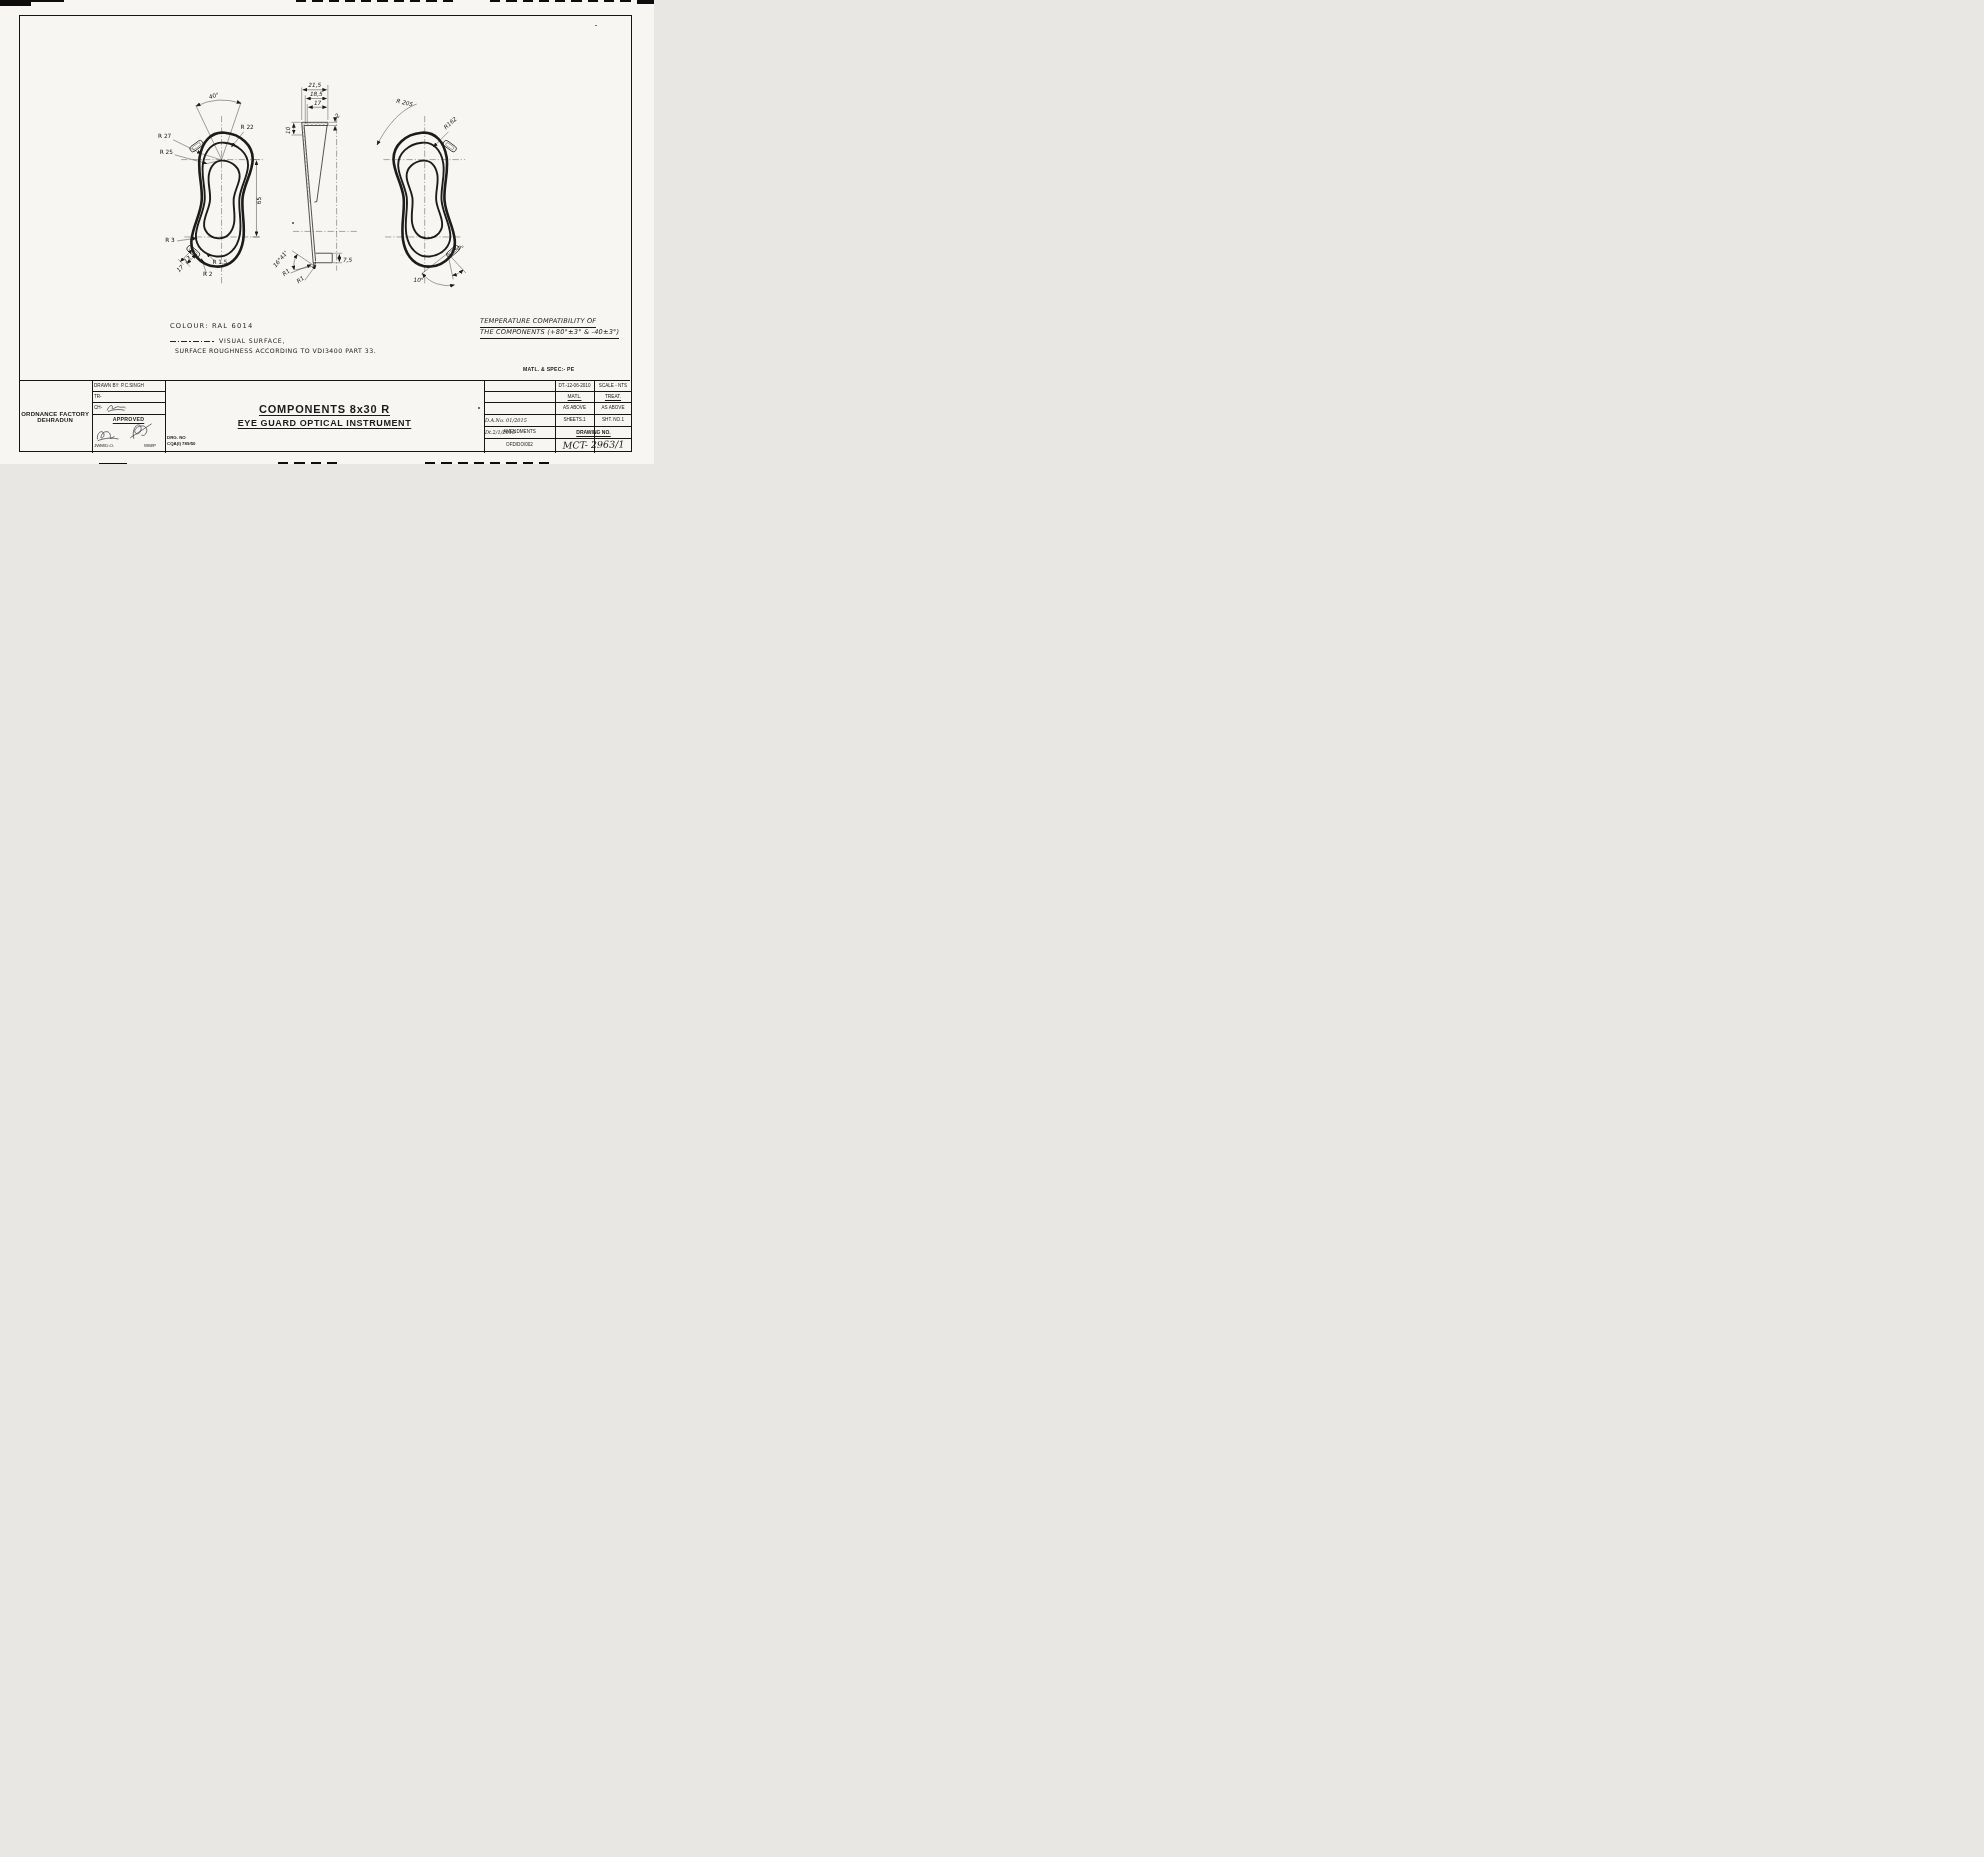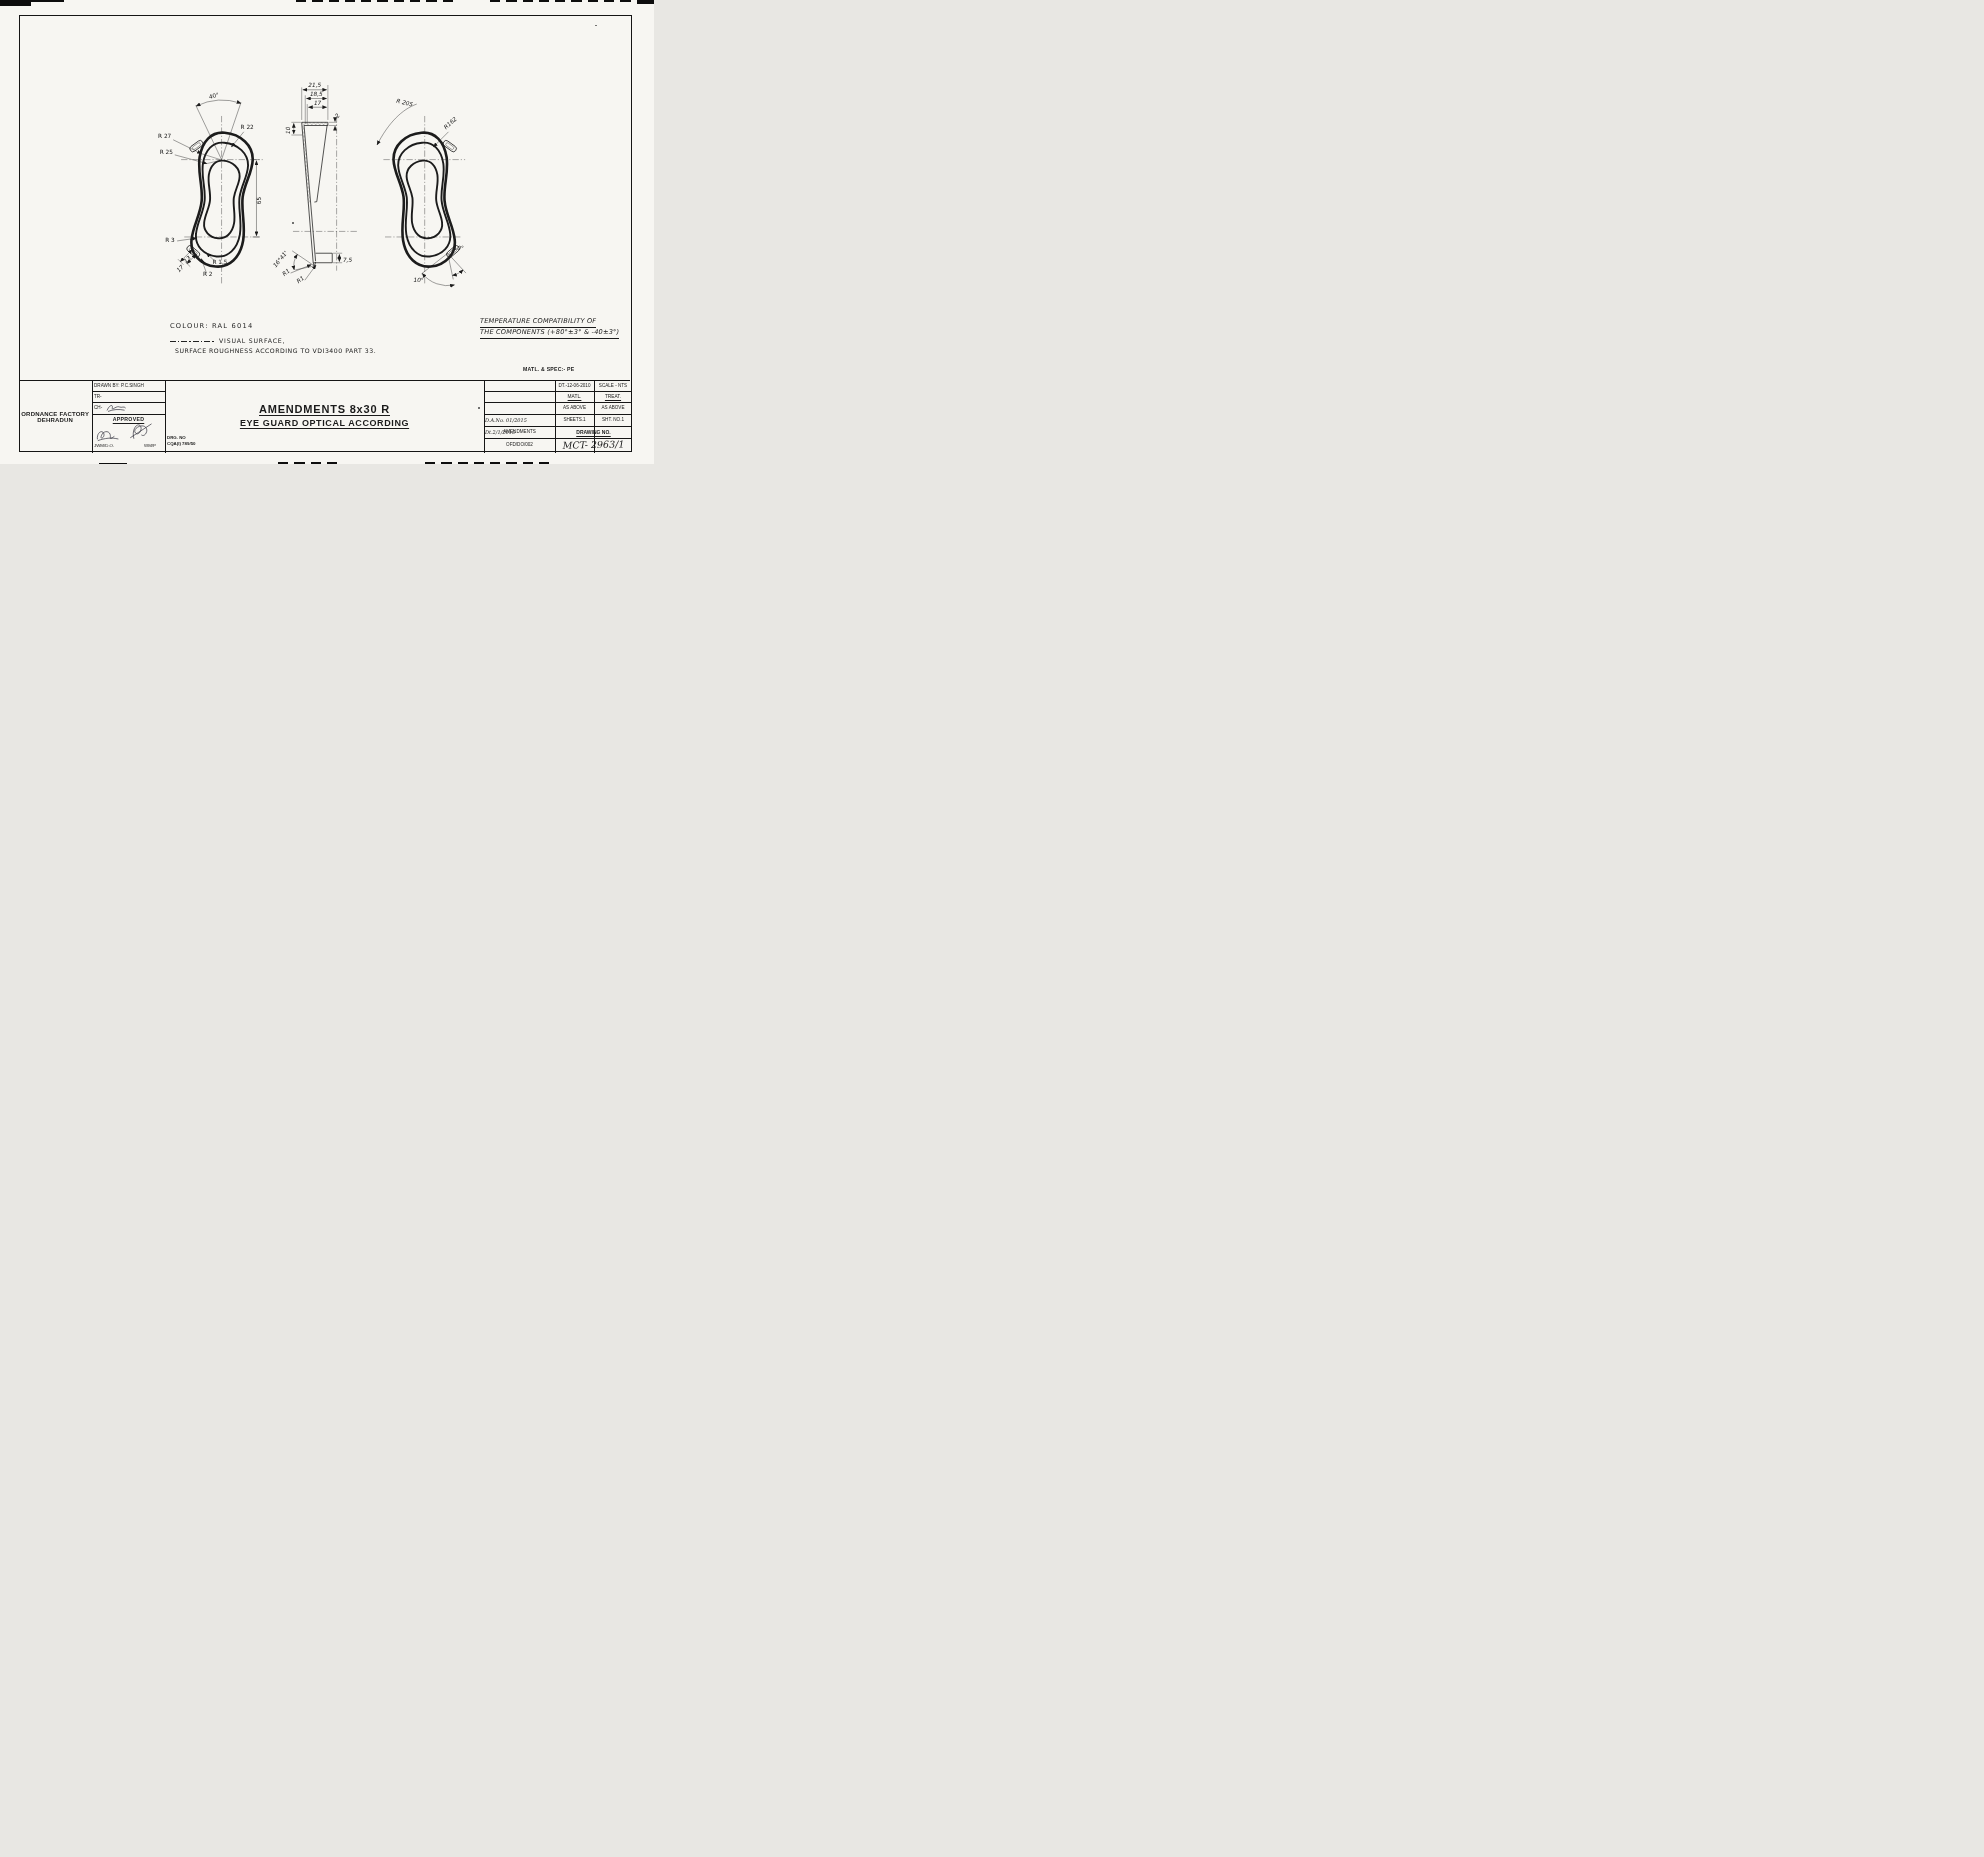--- a/index.html
+++ b/index.html
@@ -237,24 +237,24 @@
   </svg>
   <div class="tb-cell" style="left:94px;top:443px;font-size:4.4px;">JWM/D.O.</div>
   <div class="tb-cell" style="left:144px;top:443px;font-size:4.4px;">WM/P</div>
 
   <div class="tb-cell" style="left:167px;top:435px;font-size:4.4px;font-weight:700;line-height:6px;">
     <div>DRG. NO</div>
     <div>CQA(I) 789/50</div>
   </div>
 
   <div class="center-text" style="position:absolute;left:165px;top:403px;width:319px;font-size:11px;font-weight:600;letter-spacing:0.8px;">
-    <span class="u">AMENDMENTS 8x30 R</span>
+    <span class="u">COMPONENTS 8x30 R</span>
   </div>
   <div class="center-text" style="position:absolute;left:165px;top:418px;width:319px;font-size:9px;font-weight:600;letter-spacing:0.6px;">
-    <span class="u">EYE GUARD OPTICAL ACCORDING</span>
+    <span class="u">EYE GUARD OPTICAL INSTRUMENT</span>
   </div>
 
   <div class="tb-cell center-text" style="left:555px;top:380px;width:39px;height:11.5px;line-height:11.5px;">DT.-12-06-2010</div>
   <div class="tb-cell center-text" style="left:594px;top:380px;width:38px;height:11.5px;line-height:11.5px;">SCALE - NTS</div>
   <div class="tb-cell center-text u" style="left:555px;top:391px;width:39px;height:11px;line-height:11px;font-size:4.8px;">MATL.</div>
   <div class="tb-cell center-text u" style="left:594px;top:391px;width:38px;height:11px;line-height:11px;font-size:4.8px;">TREAT.</div>
   <div class="tb-cell center-text" style="left:555px;top:402px;width:39px;height:12px;line-height:12px;">AS ABOVE</div>
   <div class="tb-cell center-text" style="left:594px;top:402px;width:38px;height:12px;line-height:12px;">AS ABOVE</div>
   <div class="tb-cell hand" style="left:485px;top:414px;width:69px;height:12px;line-height:12px;font-size:5px;">D.A.No. 01/2015 Dt.2/1/2015</div>
   <div class="tb-cell center-text" style="left:555px;top:414px;width:39px;height:12px;line-height:12px;">SHEETS.1</div>

